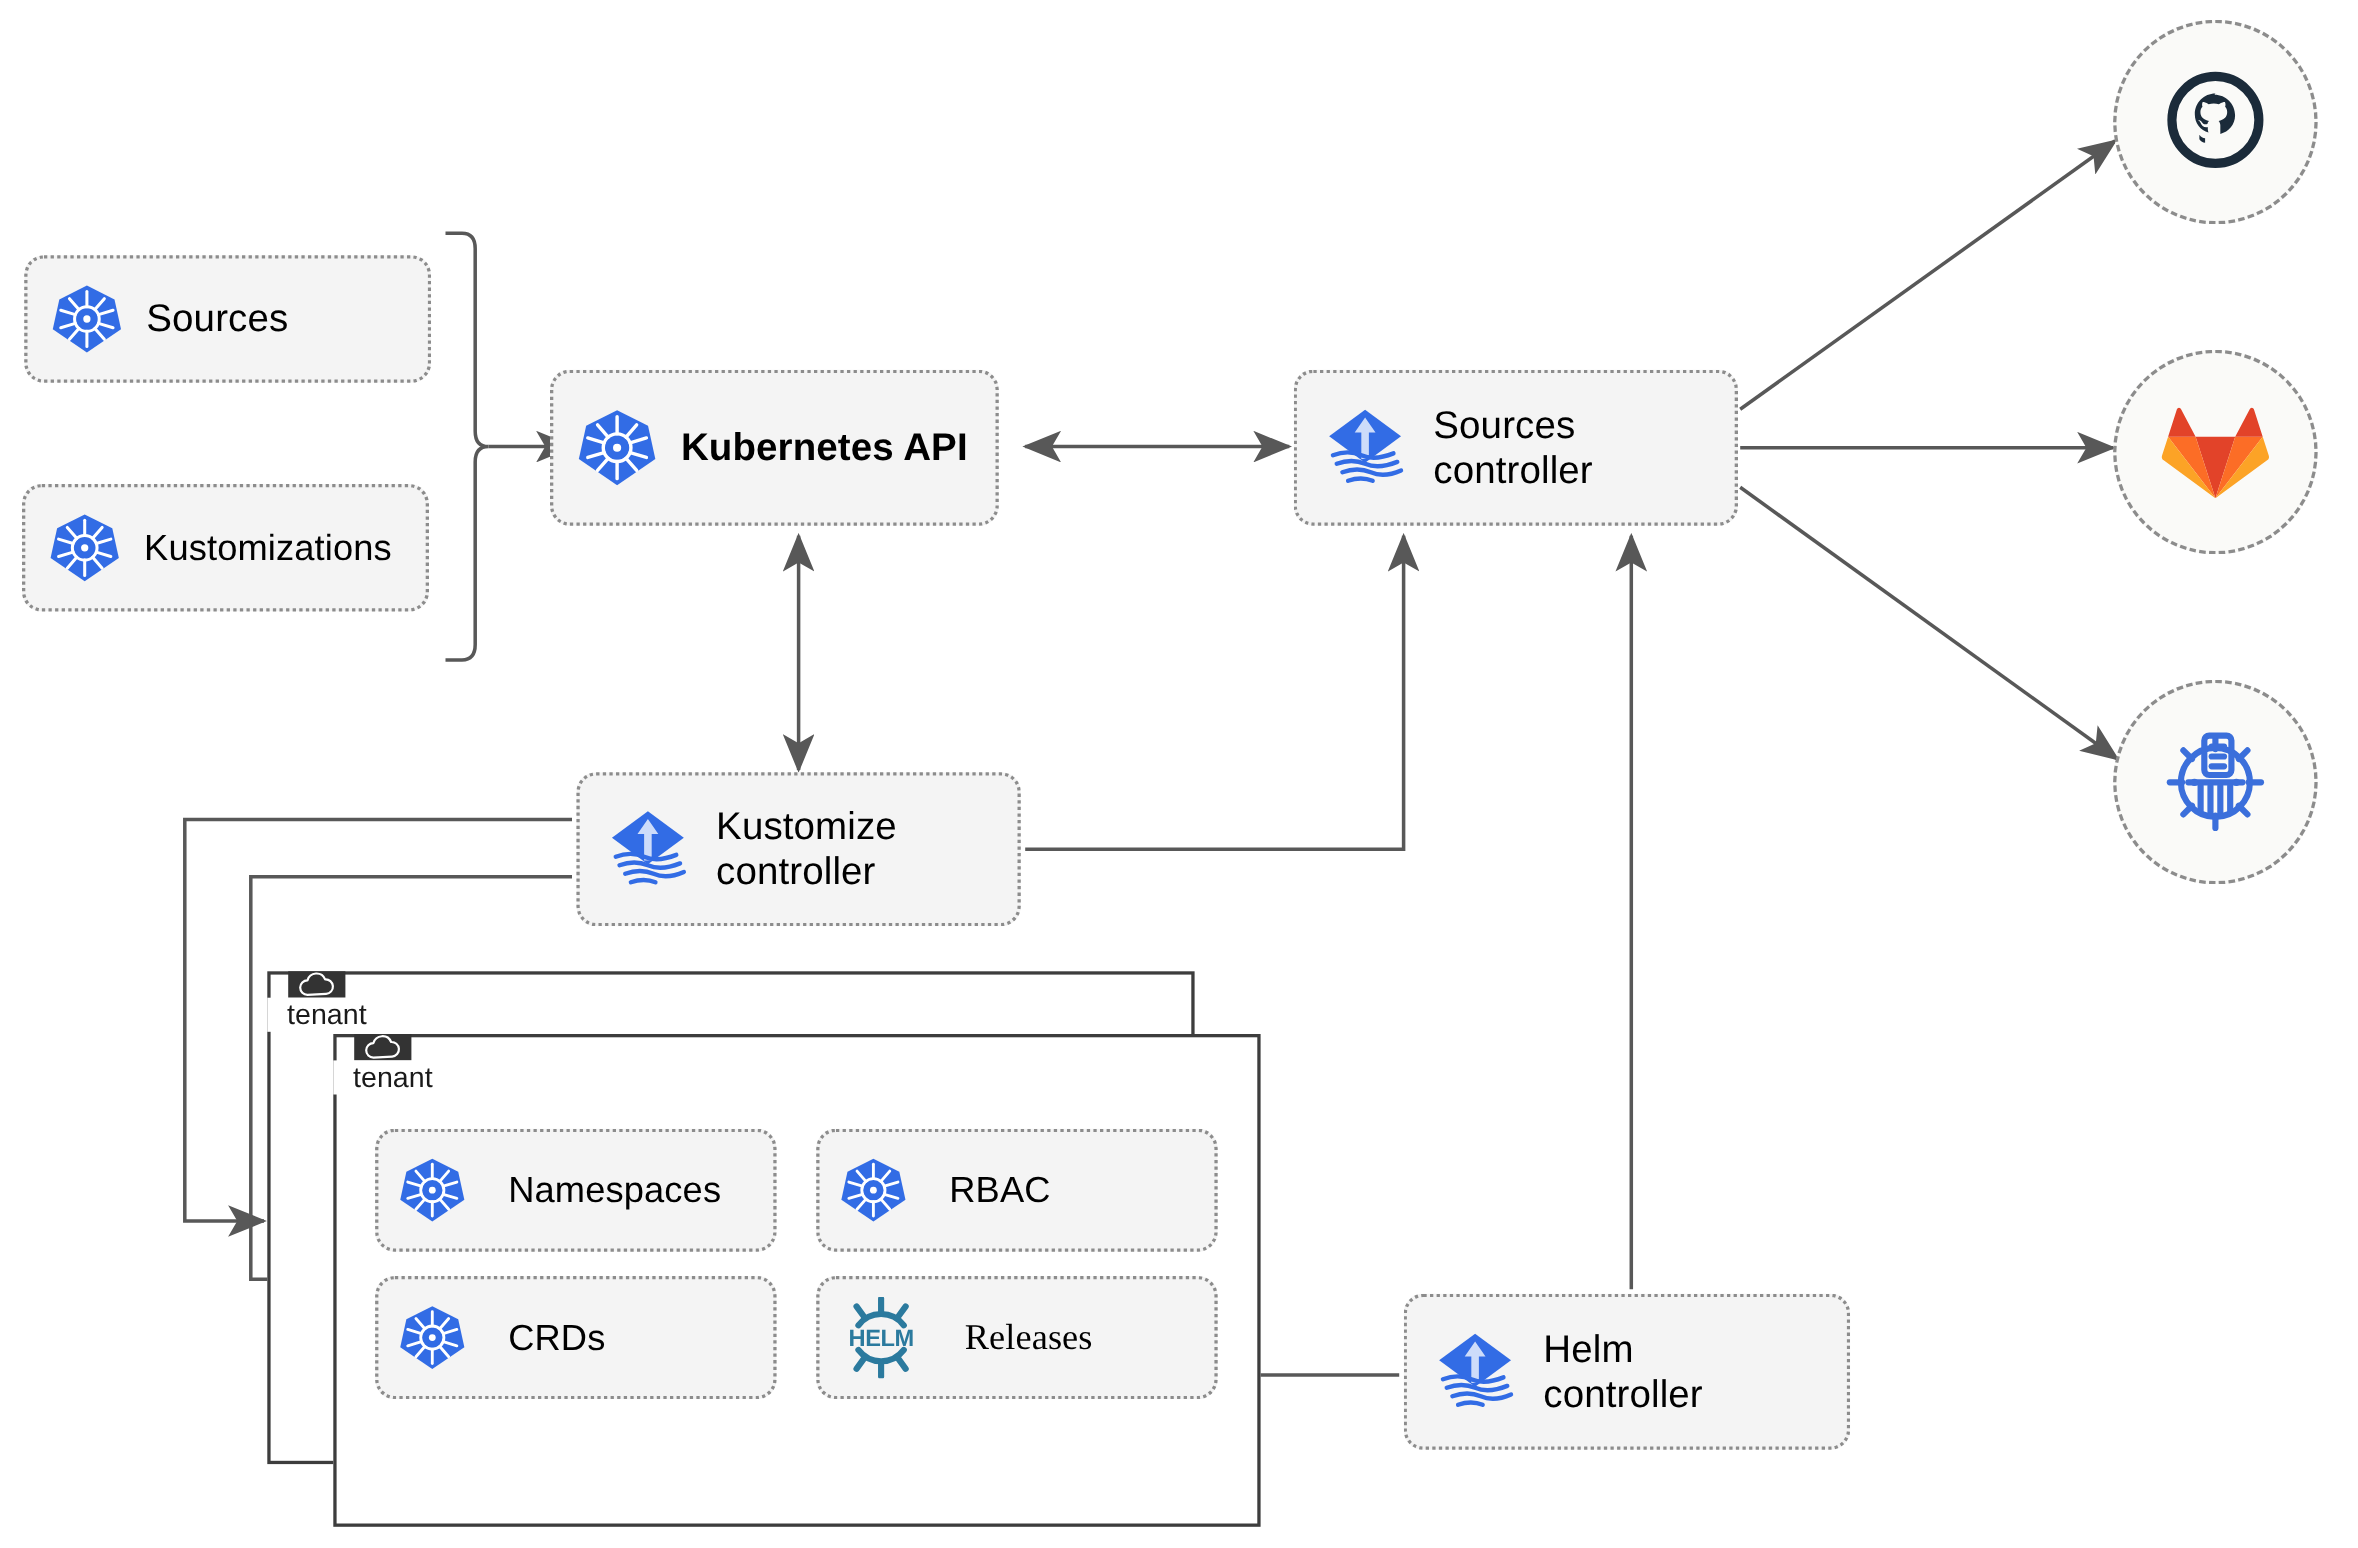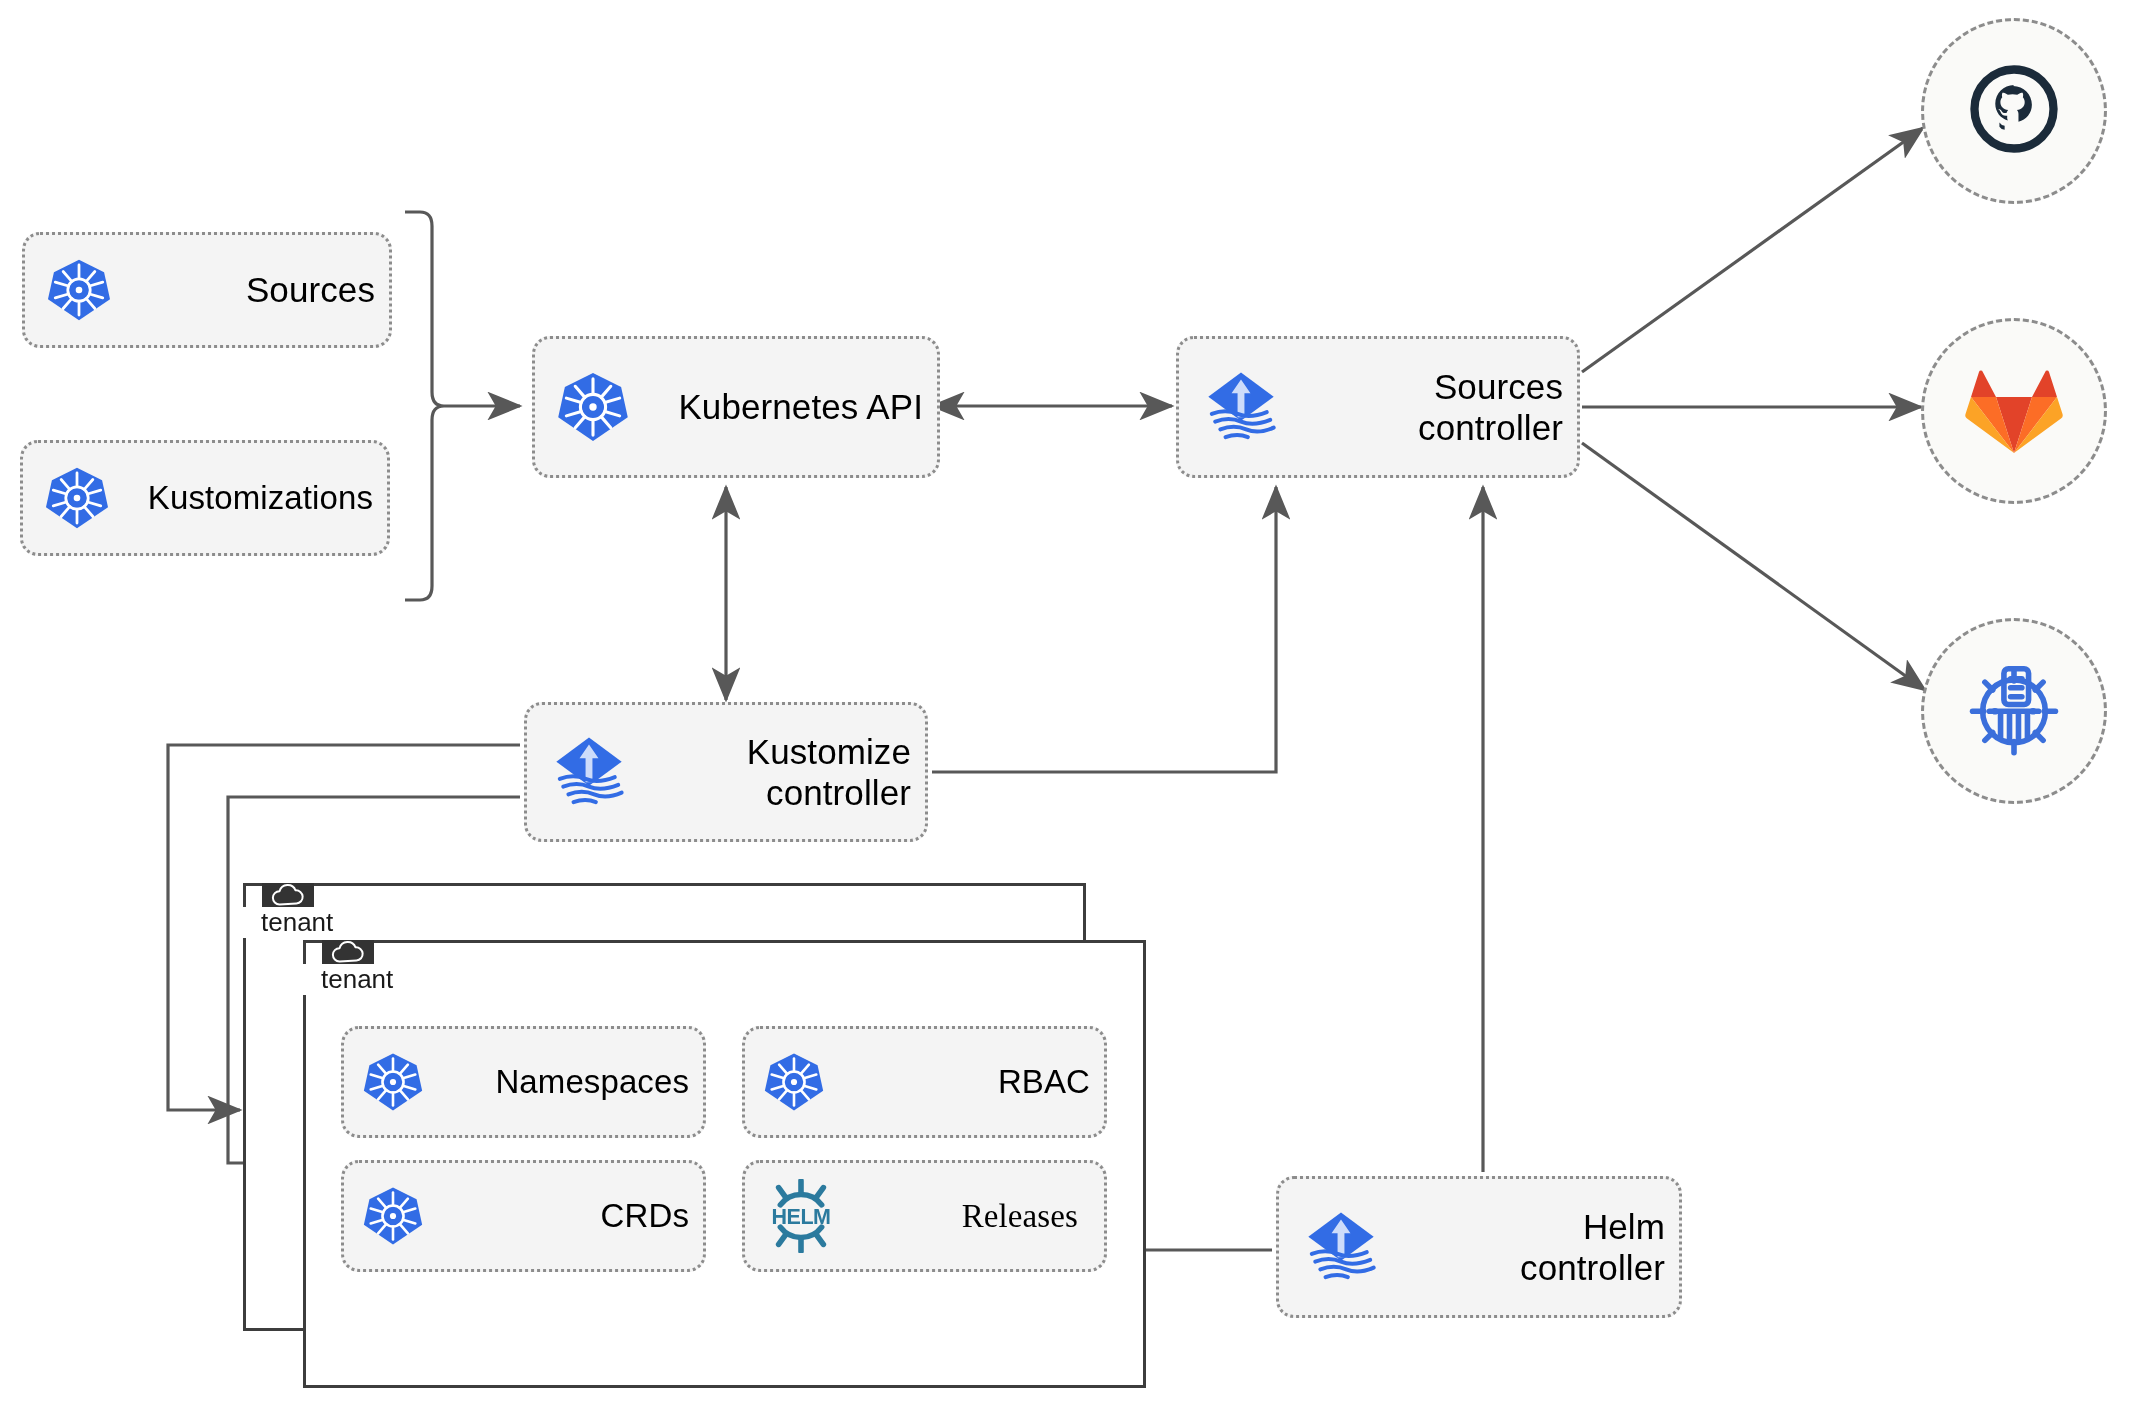--- a/index.html
+++ b/index.html
@@ -35,21 +35,21 @@
     align-items: center;
   }
   .node .node-icon {
     flex: 0 0 auto;
     display: flex;
     align-items: center;
     justify-content: center;
   }
   .node .node-label {
     flex: 1 1 auto;
-    text-align: right;
+    text-align: left;
     color: #000000;
     font-size: 35px;
     line-height: 1.18;
     letter-spacing: 0.1px;
     padding-right: 14px;
     white-space: pre-line;
   }
   .node.two-line .node-label { font-size: 35px; }
 
   
@@ -193,21 +193,21 @@
             <line x1="61" y1="37" x2="74" y2="22"></line>
           <line x1="74" y1="78" x2="61" y2="63"></line>
             <line x1="39" y1="37" x2="26" y2="22"></line>
         </g>
         <circle cx="50" cy="50" r="5" fill="#ffffff"></circle>
       </svg>
     </span>
     <span class="node-label" style="font-size:33px;">Kustomizations</span>
   </div>
 
-  <div class="node" style="left:532px; top:336px; width:408px; height:142px;">
+  <div class="node" style="left:500px; top:336px; width:408px; height:142px;font-weight:bold;">
     <span class="node-icon" style="width:116px;">
       <svg width="74" height="74" viewBox="0 0 100 100" aria-hidden="true">
         <polygon points="50,4 88,23 97,64 50,96 3,64 12,23" fill="#326ce5"></polygon>
         <g fill="none" stroke="#ffffff" stroke-width="4.2" stroke-linecap="round">
           <circle cx="50" cy="50" r="17"></circle>
           <line x1="50" y1="12" x2="50" y2="33"></line>
             <line x1="50" y1="67" x2="50" y2="88"></line>
           <line x1="14" y1="38" x2="34" y2="44"></line>
             <line x1="66" y1="56" x2="86" y2="62"></line>
           <line x1="86" y1="38" x2="66" y2="44"></line>

